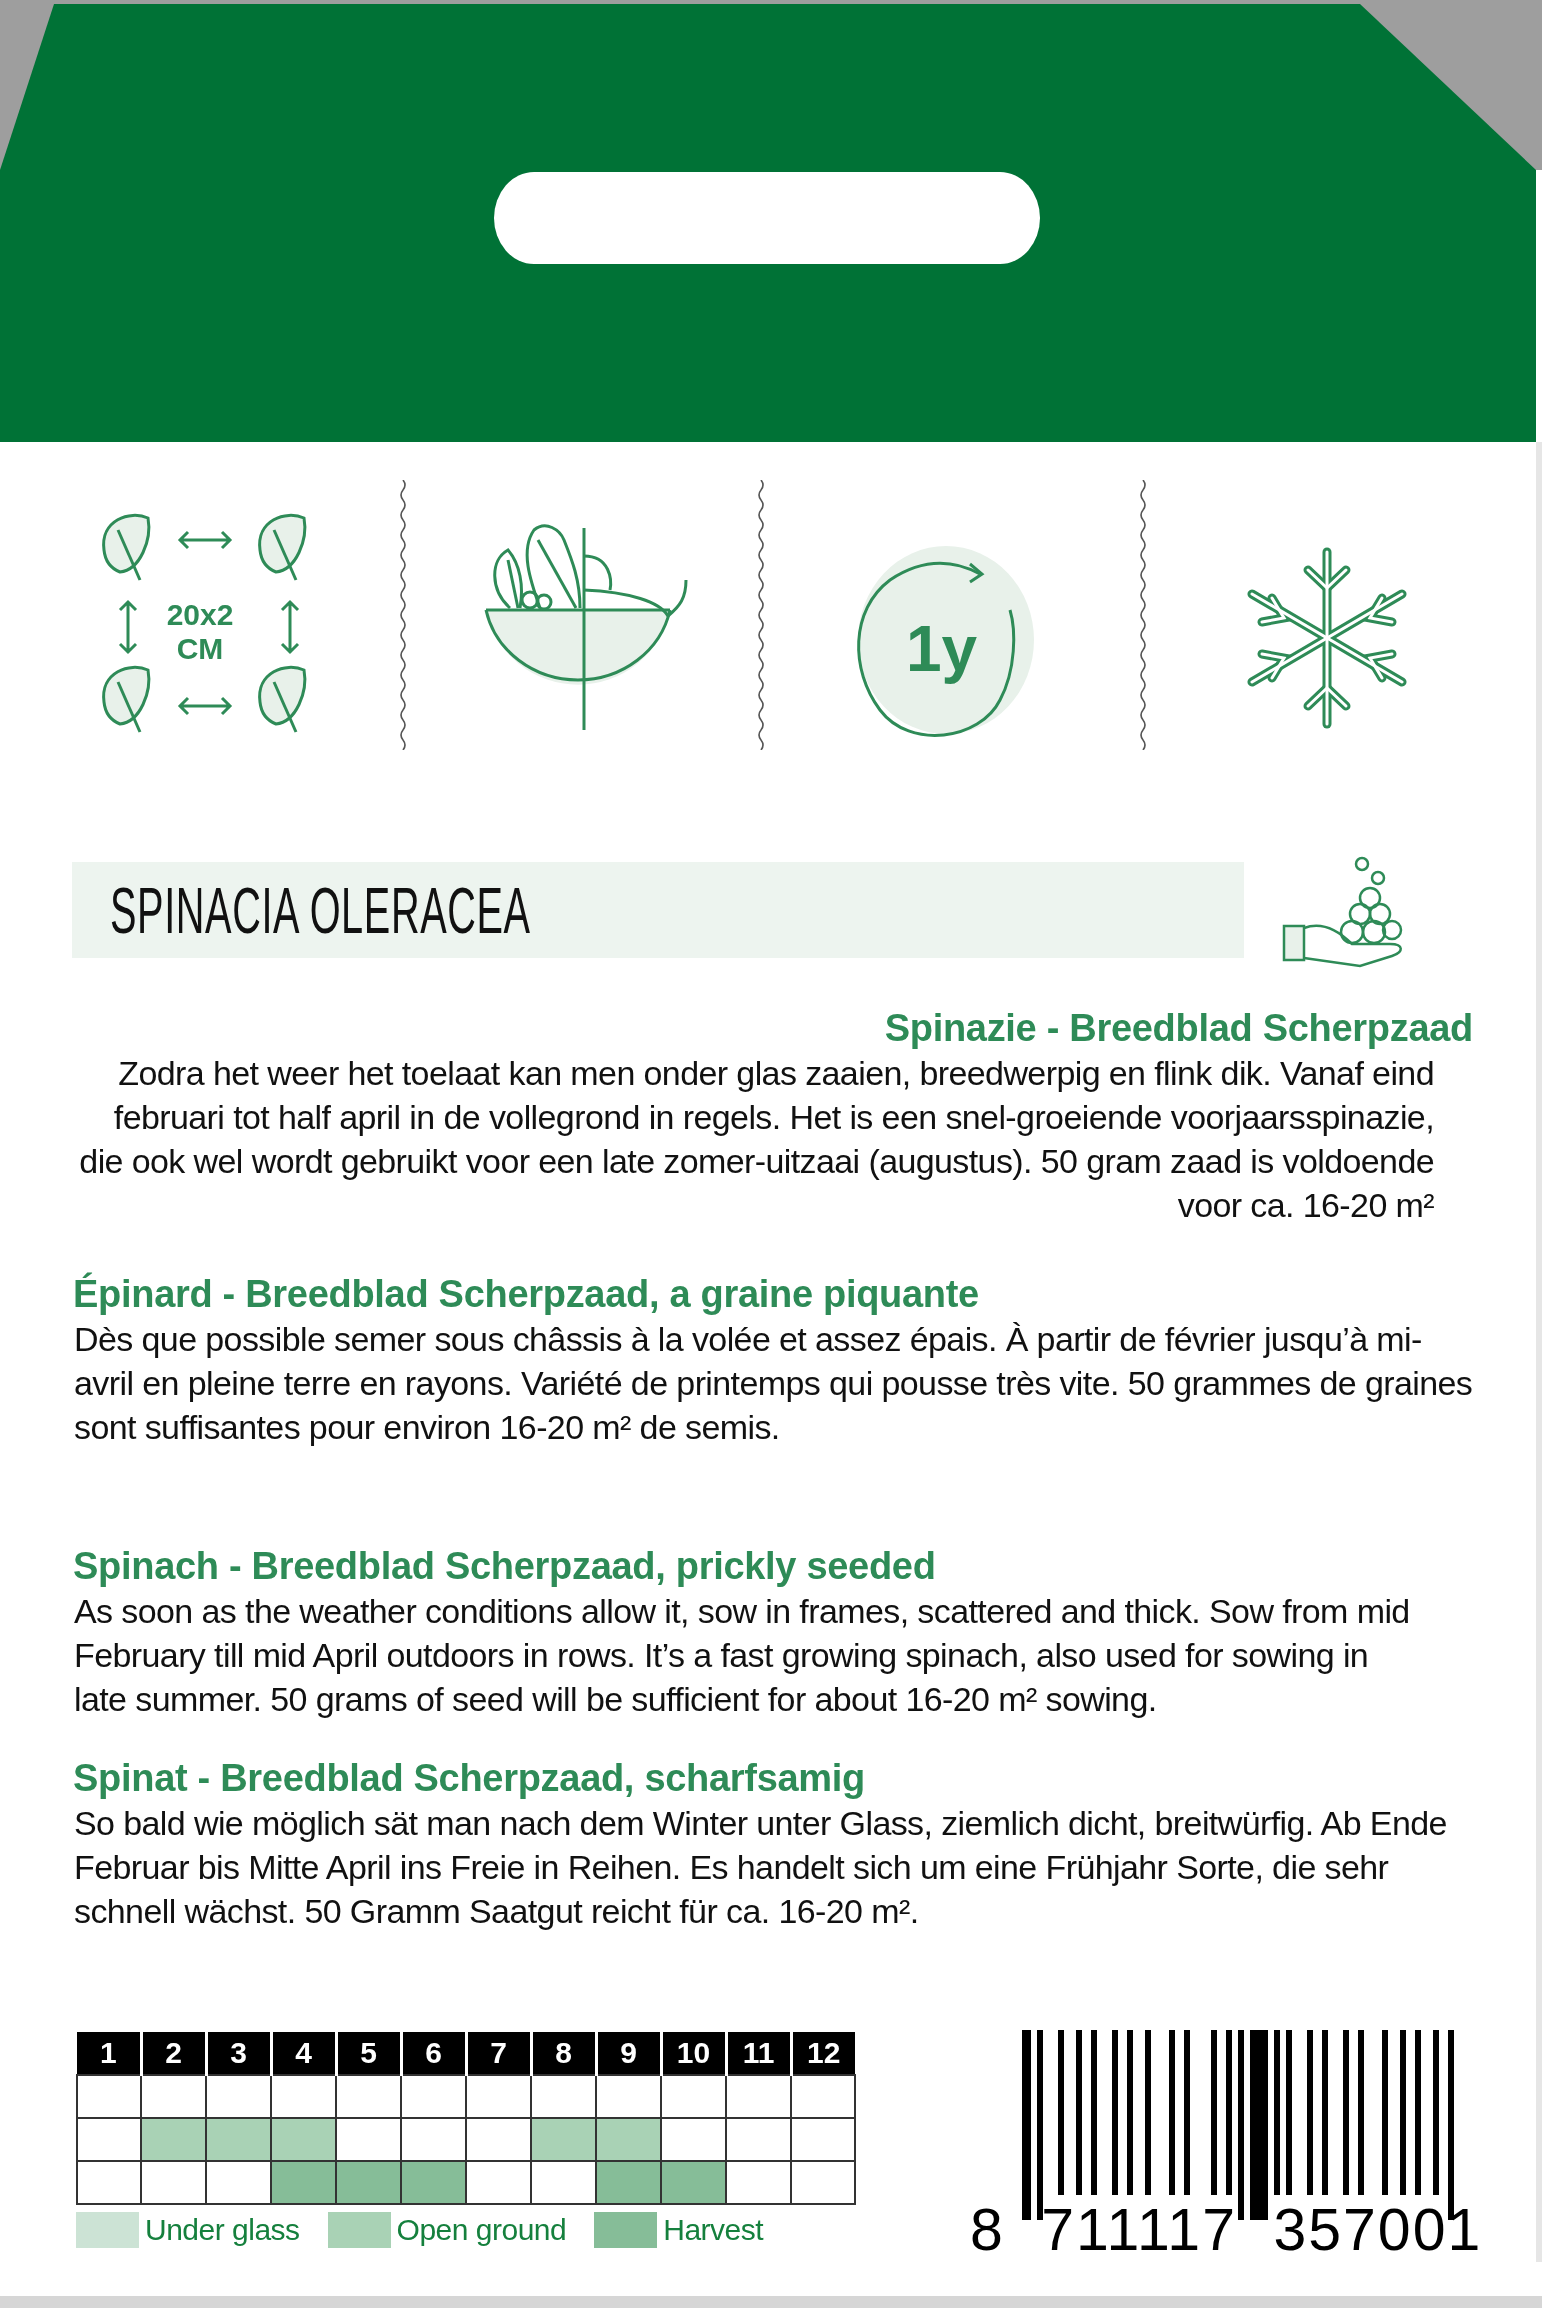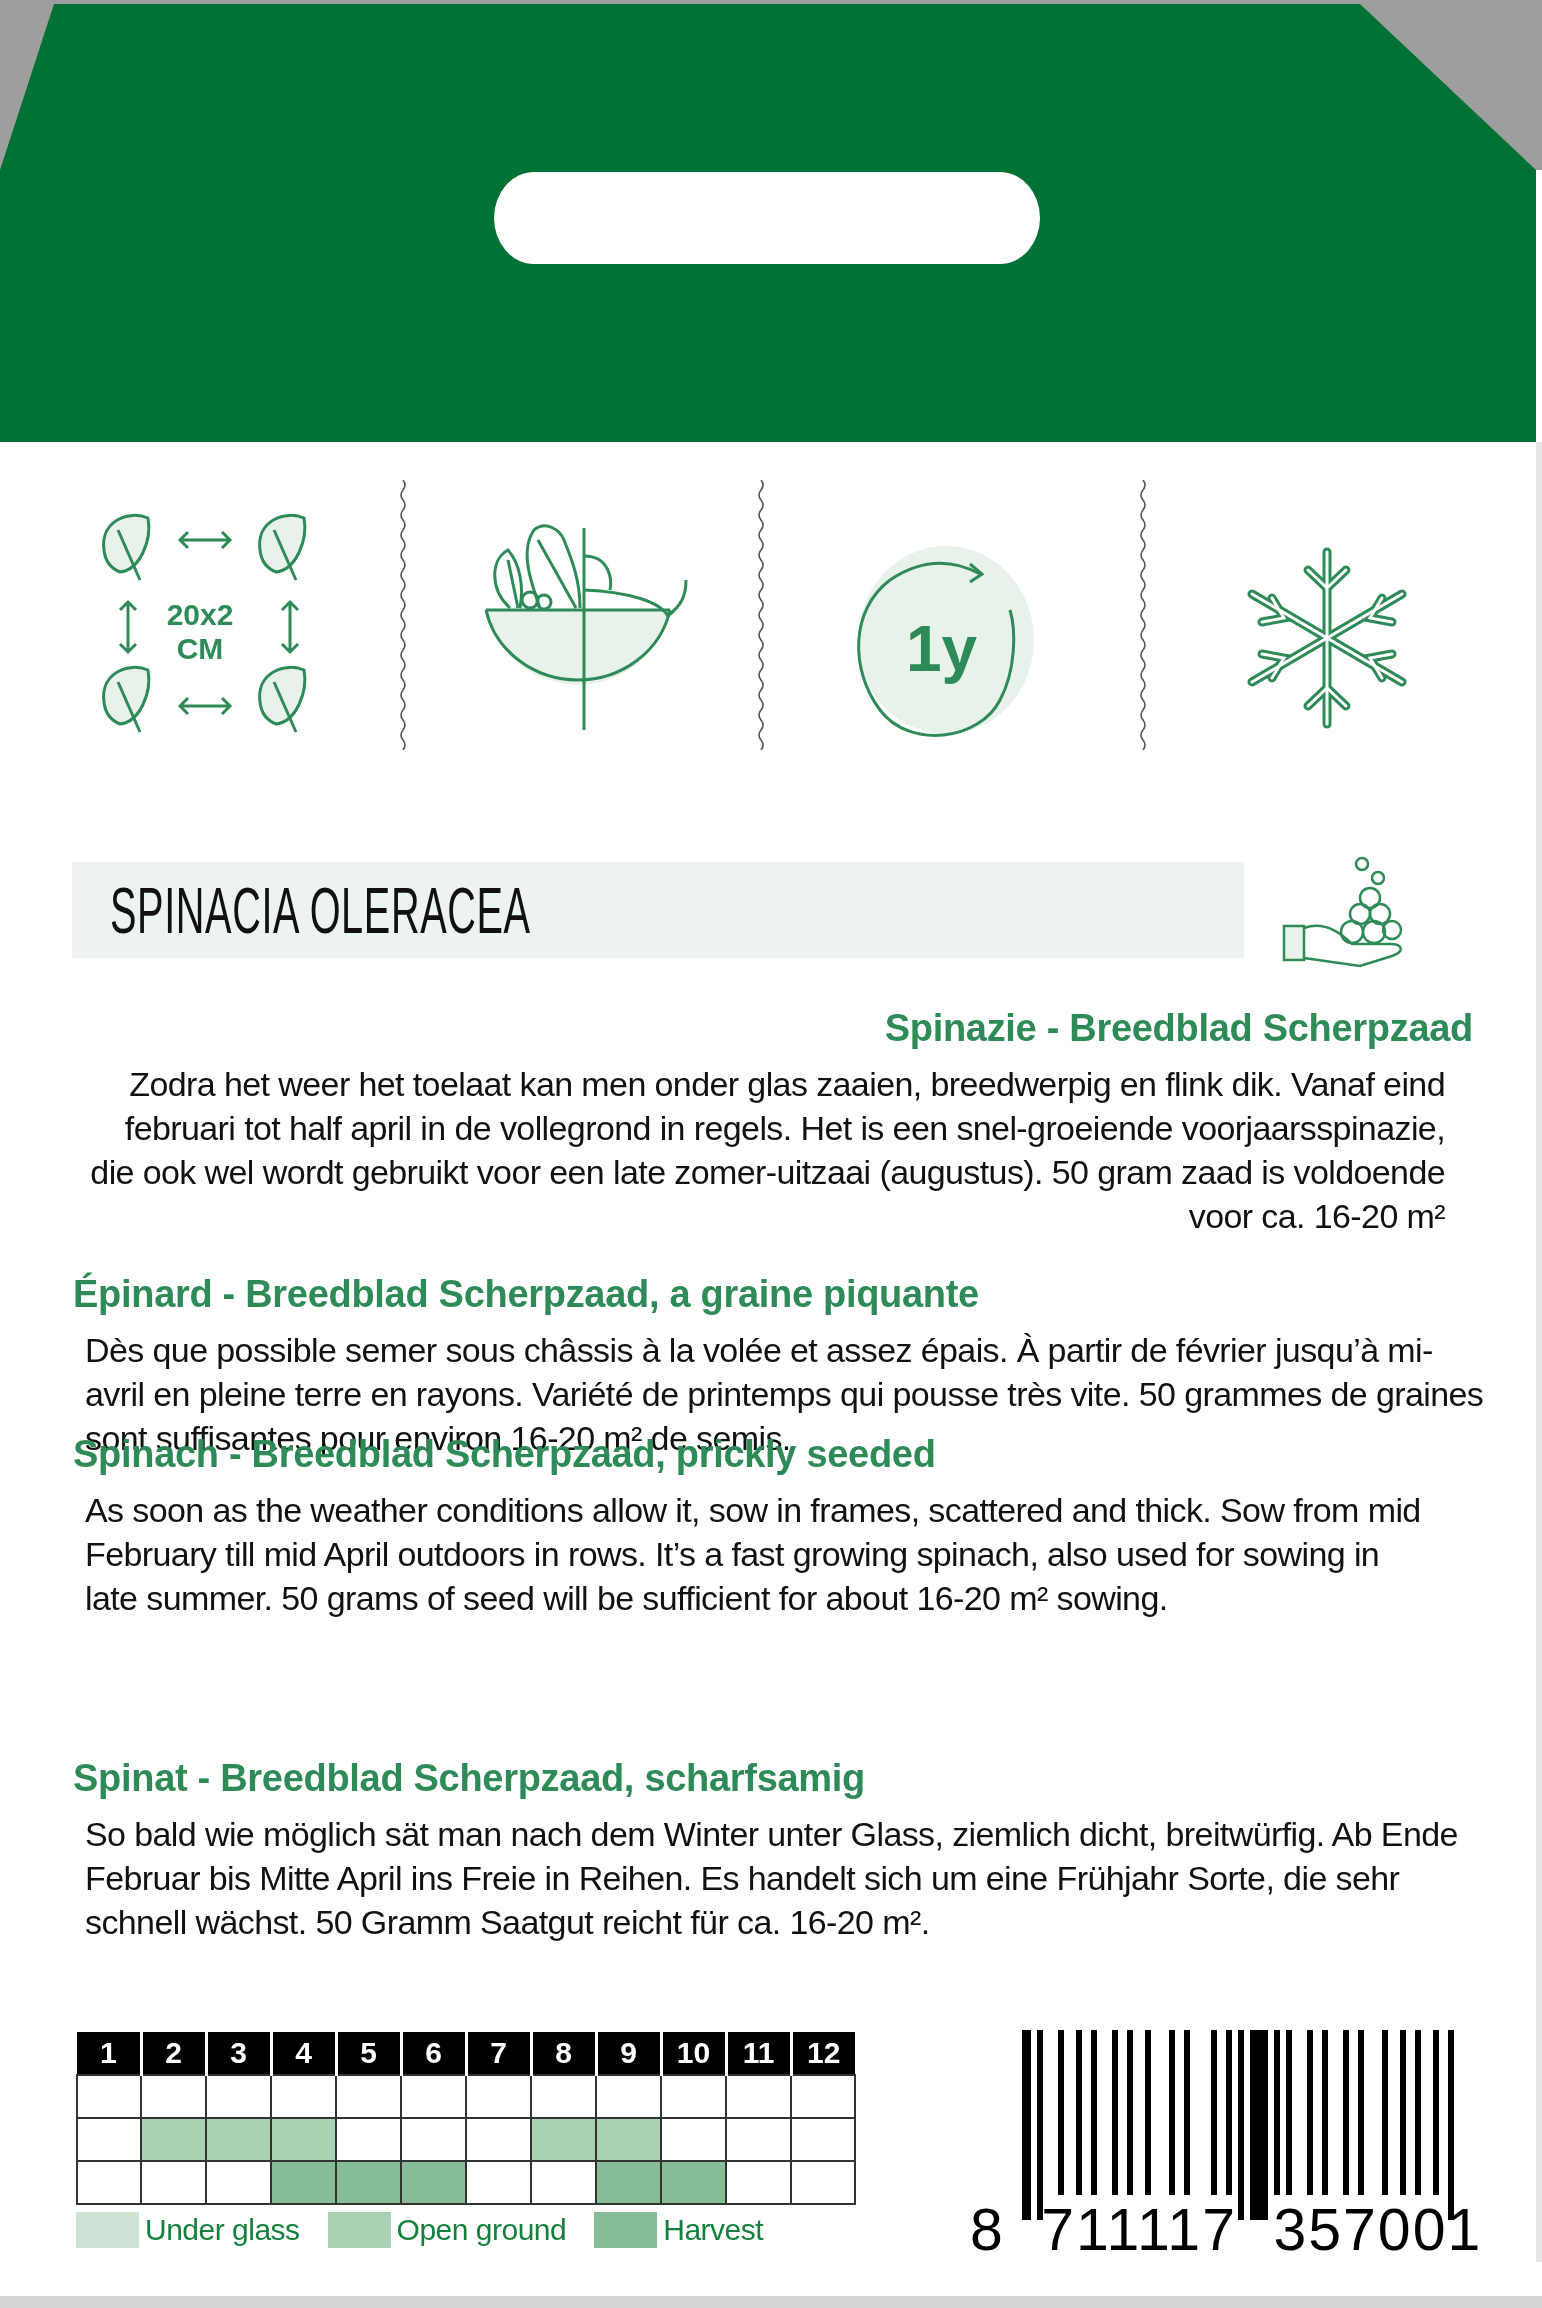--- a/index.html
+++ b/index.html
@@ -14,21 +14,21 @@
   .icon-row { position:absolute; top:480px; left:0; width:1354px; height:290px; }
   .icon-cell { position:absolute; top:10px; }
   .wavy { position:absolute; top:0; width:10px; height:270px; }
   .spacing-label { position:absolute; left:165px; top:600px; width:80px; text-align:center; color:#2e8b57; font-weight:bold; font-size:30px; line-height:34px; font-family:"Liberation Sans", sans-serif; }
 
   .latin-bar { position:absolute; left:72px; top:862px; width:1172px; height:96px; background:#edf4ef; border-radius:0 0 0 0; }
   .latin-name { position:absolute; left:110px; top:874px; font-family:"Liberation Sans Narrow","Liberation Sans", sans-serif; font-size:64px; letter-spacing:1px; color:#111; transform:scaleX(0.62); transform-origin:left top; font-weight:normal; }
 
   .section { position:absolute; left:73px; width:1400px; }
   .section h2 { margin:0; color:#2e8b57; font-family:"Liberation Sans", sans-serif; font-weight:bold; font-size:38px; line-height:44px; letter-spacing:-0.3px; }
-  .section p { margin:12px; color:#111; font-family:"Liberation Sans", sans-serif; font-size:34px; line-height:44px; letter-spacing:-0.6px; }
+  .section p { margin:1px; color:#111; font-family:"Liberation Sans", sans-serif; font-size:34px; line-height:44px; letter-spacing:-0.6px; }
 
   .calendar { position:absolute; left:76px; top:2032px; }
   .cal-table { border-collapse:collapse; }
   .cal-table th { background:#000; color:#fff; font-family:"Liberation Sans", sans-serif; font-weight:bold; font-size:30px; height:42px; width:62px; border-left:3px solid #fff; padding:0; }
   .cal-table th:first-child { border-left:none; }
   .cal-table td { width:62px; height:41px; border:2px solid #333; padding:0; }
   .c-glass { background:#cce3d5; }
   .c-open { background:#a9d2b5; }
   .c-harvest { background:#86bd98; }
   .legend { position:absolute; left:76px; top:2212px; display:flex; align-items:center; font-family:"Liberation Sans", sans-serif; font-size:30px; color:#15803d; }
@@ -152,21 +152,21 @@
 </svg>
 
 <div class="section" style="top:1006px;text-align:right;">
   <h2>Spinazie - Breedblad Scherpzaad</h2>
   <p style="width:1360px;">Zodra het weer het toelaat kan men onder glas zaaien, breedwerpig en flink dik.  Vanaf eind februari tot half april in de vollegrond in regels. Het is een snel-groeiende voorjaarsspinazie, die ook wel wordt gebruikt voor een late zomer-uitzaai (augustus). 50 gram zaad is voldoende voor ca. 16-20 m²</p>
 </div>
 <div class="section" style="top:1272px;">
   <h2>Épinard - Breedblad Scherpzaad, a graine piquante</h2>
   <p style="width:1400px;">Dès que possible semer sous châssis à la volée et assez épais. À partir de février jusqu’à mi-avril en pleine terre en rayons. Variété de printemps qui pousse très vite. 50 grammes de graines sont suffisantes pour environ 16-20 m² de semis.</p>
 </div>
-<div class="section" style="top:1432px;">
+<div class="section" style="top:1544px;">
   <h2>Spinach - Breedblad Scherpzaad, prickly seeded</h2>
   <p style="width:1340px;">As soon as the weather conditions allow it, sow in frames, scattered and thick. Sow from mid February till mid April outdoors in rows. It’s a fast growing spinach, also used for sowing in late summer. 50 grams of seed will be sufficient for about 16-20 m² sowing.</p>
 </div>
 <div class="section" style="top:1756px;">
   <h2>Spinat - Breedblad Scherpzaad, scharfsamig</h2>
   <p style="width:1400px;">So bald wie möglich sät man nach dem Winter unter Glass, ziemlich dicht, breitwürfig. Ab Ende Februar bis Mitte April ins Freie in Reihen. Es handelt sich um eine Frühjahr Sorte, die sehr schnell wächst. 50 Gramm Saatgut reicht für ca. 16-20 m².</p>
 </div>
 
 <div class="calendar">
   <table class="cal-table">

